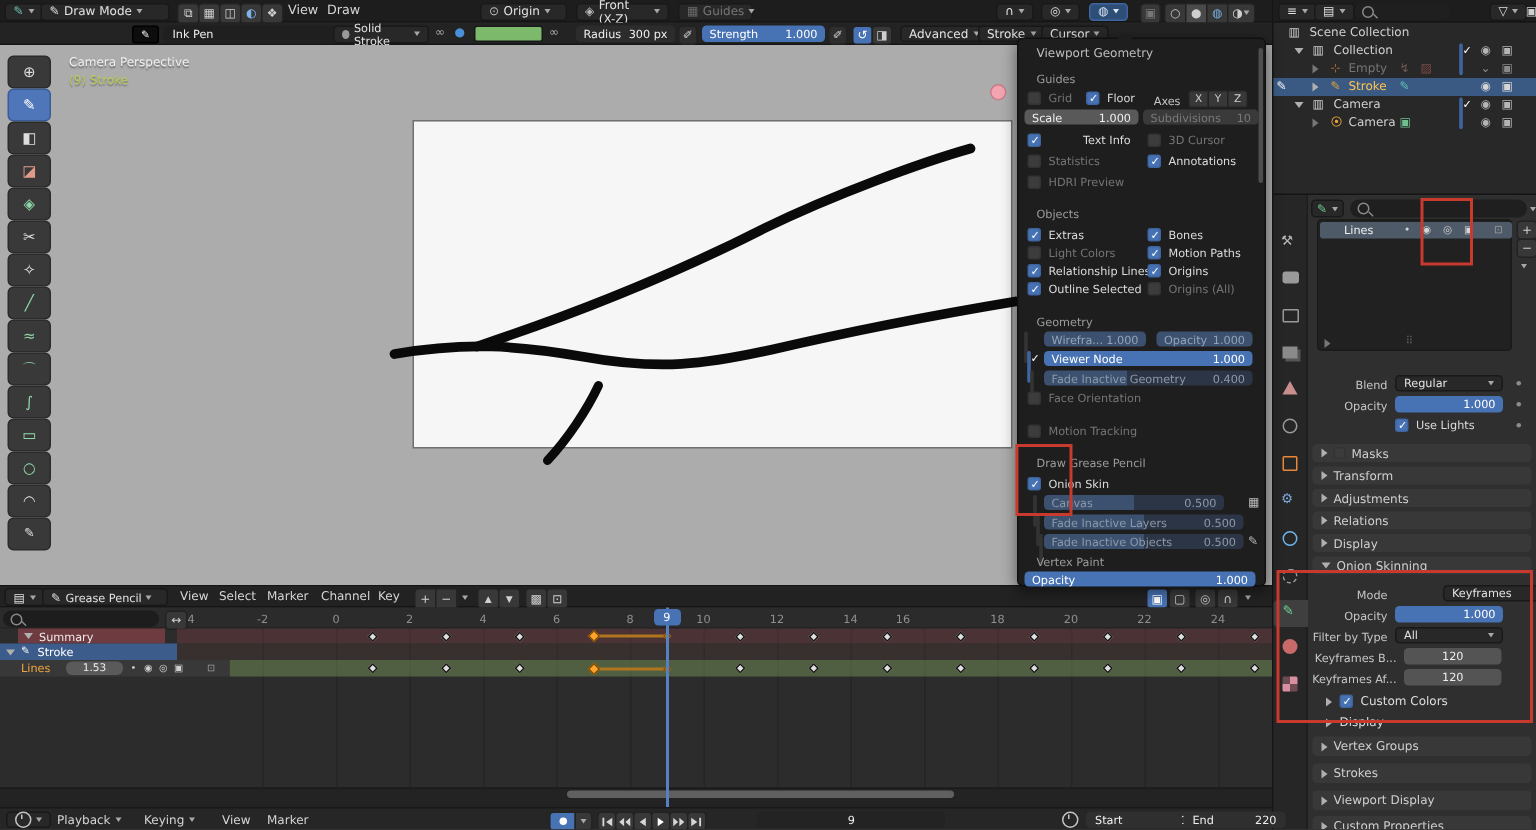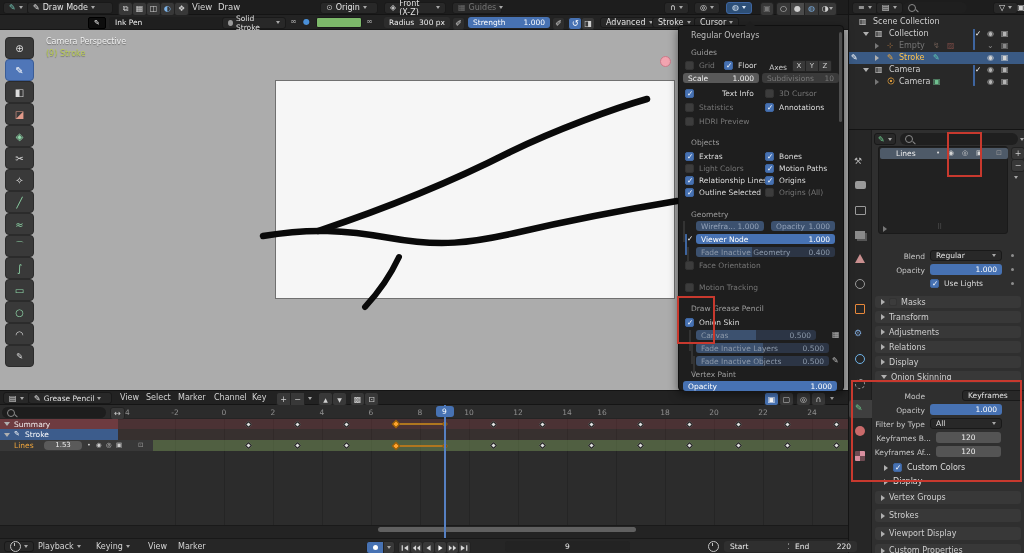--- a/index.html
+++ b/index.html
@@ -190,21 +190,21 @@
     <div class="toolbtn" style="top:271px;color:#8fd6a8;">○</div>
     <div class="toolbtn" style="top:293px;">◠</div>
     <div class="toolbtn" style="top:315px;font-size:8.5px;">✎</div>
   </div>
 
   <div class="abs" style="left:678px;top:25px;width:166px;height:366px;background:#1e1e1e;border:1px solid #101010;border-radius:4px;
               box-shadow:0 3px 10px rgba(0,0,0,.5);z-index:20;">
     <div class="abs" style="left:66px;top:-5px;width:0;height:0;border-left:5px solid transparent;border-right:5px solid transparent;border-bottom:5px solid #1e1e1e;"></div>
     <div class="abs" style="left:160px;top:6px;width:3px;height:90px;background:#4e4e4e;border-radius:2px;"></div>
 
-    <span class="abs" style="left:12px;top:5px;font-size:8px;color:#bdbdbd;">Regular Overlays</span>
+    <span class="abs" style="left:12px;top:5px;font-size:8px;color:#bdbdbd;">Viewport Geometry</span>
     <span class="seclabel" style="left:12px;top:22px;">Guides</span>
 
     <div class="cbrow dim" style="left:6px;top:35px;">
       <span class="cb off-dim" data-on="false"></span>
       <span>Grid</span>
     </div>
     <div class="cbrow" style="left:45px;top:35px;">
       <span class="cb" data-on="true"></span>
       <span>Floor</span>
     </div>
@@ -605,21 +605,21 @@
       </div>
     <div class="abs" style="left:2px;top:16px;width:104px;height:11px;background:#1d1d1d;border-radius:6px;display:flex;align-items:center;padding:0 5px;">
       <span class="mag"></span>
     </div>
     <div class="iconbtn" style="left:110px;top:16px;width:13px;height:11px;">↔</div>
 
     <div class="abs" style="left:118px;top:28px;width:730px;height:10px;background:rgba(125,60,66,.38);z-index:1;"></div>
     <div class="abs" style="left:118px;top:38px;width:730px;height:11px;background:rgba(95,65,58,.22);z-index:1;"></div>
     <div class="abs" style="left:153px;top:49px;width:695px;height:11px;background:rgba(116,146,86,.5);z-index:1;"></div>
 
-    <div class="abs" style="left:0;top:28px;width:118px;height:10px;background:#6e3b40;z-index:5;">
+    <div class="abs" style="left:12px;top:28px;width:98px;height:10px;background:#6e3b40;z-index:5;">
       <span class="caret-d abs" style="left:4px;top:3px;"></span>
       <span class="abs" style="left:14px;top:0.5px;font-size:7.5px;color:#f0eaea;">Summary</span>
     </div>
     <div class="abs" style="left:0;top:38px;width:118px;height:11px;background:#3c5c8c;z-index:5;">
       <span class="caret-d abs" style="left:4px;top:3.5px;"></span>
       <span class="abs" style="left:14px;top:1px;font-size:7px;color:#fff;">✎</span>
       <span class="abs" style="left:25px;top:1px;font-size:7.5px;color:#fff;">Stroke</span>
     </div>
     <div class="abs" style="left:0;top:49px;width:153px;height:11px;background:#383838;z-index:5;">
       <span class="abs" style="left:14px;top:1px;font-size:7.5px;color:#f0a63c;">Lines</span>

